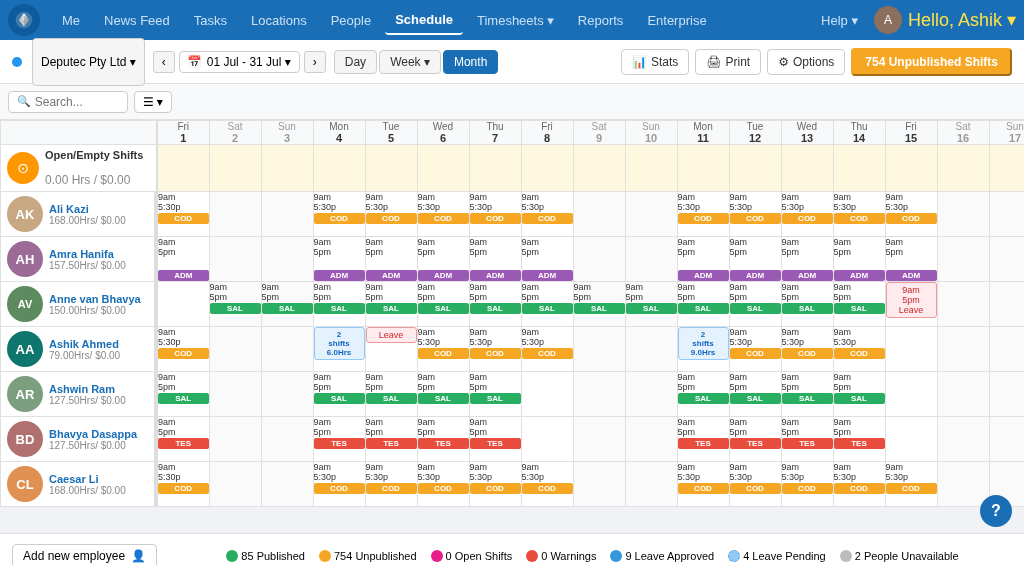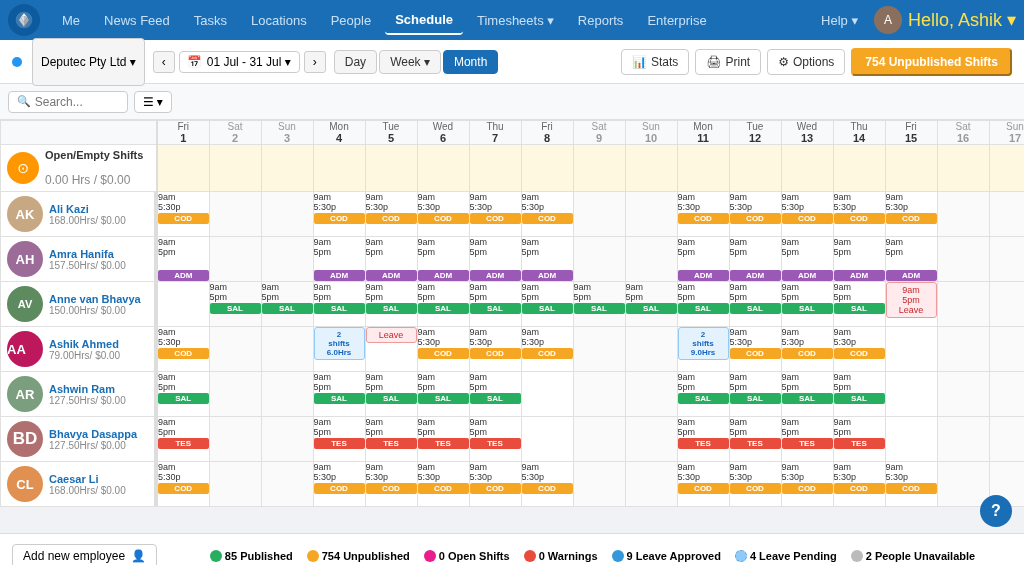--- a/index.html
+++ b/index.html
@@ -148,21 +148,21 @@
       background: #fff; border-top: 1px solid #ddd;
       display: flex; align-items: center; height: 44px;
       padding: 0 12px; gap: 16px;
     }
     .add-emp-btn {
       display: flex; align-items: center; gap: 6px;
       background: #fff; border: 1px solid #ccc; border-radius: 4px;
       padding: 4px 10px; cursor: pointer; font-size: 12px;
     }
     .footer-stats { display: flex; align-items: center; gap: 14px; font-size: 11px; flex: 1; justify-content: center; }
-    .stat-item { display: flex; align-items: center; gap: 3px; font-weight: bold; }
+    .stat-item { display: flex; align-items: center; gap: 3px; }
     .stat-dot { width: 12px; height: 12px; border-radius: 50%; }
     .dot-green { background: #27ae60; }
     .dot-yellow { background: #f5a623; }
     .dot-pink { background: #e91e8c; }
     .dot-red { background: #e74c3c; }
     .dot-blue { background: #3498db; }
     .dot-gray { background: #bbb; }
     .help-fab {
       position: fixed; bottom: 38px; right: 12px;
       width: 32px; height: 32px; border-radius: 50%; background: #1a6eb5;
@@ -567,21 +567,21 @@
               <div class="leave-block">9am<br>5pm<br>Leave</div>
             </td>
   <td class="shift-cell weekend"></td>
   <td class="shift-cell weekend"></td>
 
 </tr>
 
 <tr>
   <td class="sticky-col" style="border-right:2px solid #ddd;">
     <div class="emp-cell">
-      <div class="emp-avatar" style="background:#be185d;display:flex;align-items:center;">
+      <div class="emp-avatar" style="background:#0f766e;display:flex;align-items:center;justify-content:center;">
                   <span style="color:#fff;font-weight:600;font-size:13px;">AA</span>
                 </div>
       <div class="emp-info">
         <div class="emp-name">Ashik Ahmed</div>
         <div class="emp-hours">79.00Hrs/ $0.00</div>
       </div>
     </div>
   </td>
   <td class="shift-cell">
               <div class="shift-time">9am<br>5:30p</div>
@@ -686,21 +686,21 @@
   <td class="shift-cell"></td>
   <td class="shift-cell weekend"></td>
   <td class="shift-cell weekend"></td>
 
 </tr>
 
 <tr>
   <td class="sticky-col" style="border-right:2px solid #ddd;">
     <div class="emp-cell">
       <div class="emp-avatar" style="background:#b07070;display:flex;align-items:center;justify-content:center;">
-                  <span style="color:#fff;font-weight:600;font-size:17px;">BD</span>
+                  <span style="color:#fff;font-weight:600;font-size:13px;">BD</span>
                 </div>
       <div class="emp-info">
         <div class="emp-name">Bhavya Dasappa</div>
         <div class="emp-hours">127.50Hrs/ $0.00</div>
       </div>
     </div>
   </td>
   <td class="shift-cell">
               <div class="shift-time">9am<br>5pm</div>
               <div class="shift-badge badge-tes">TES</div>

